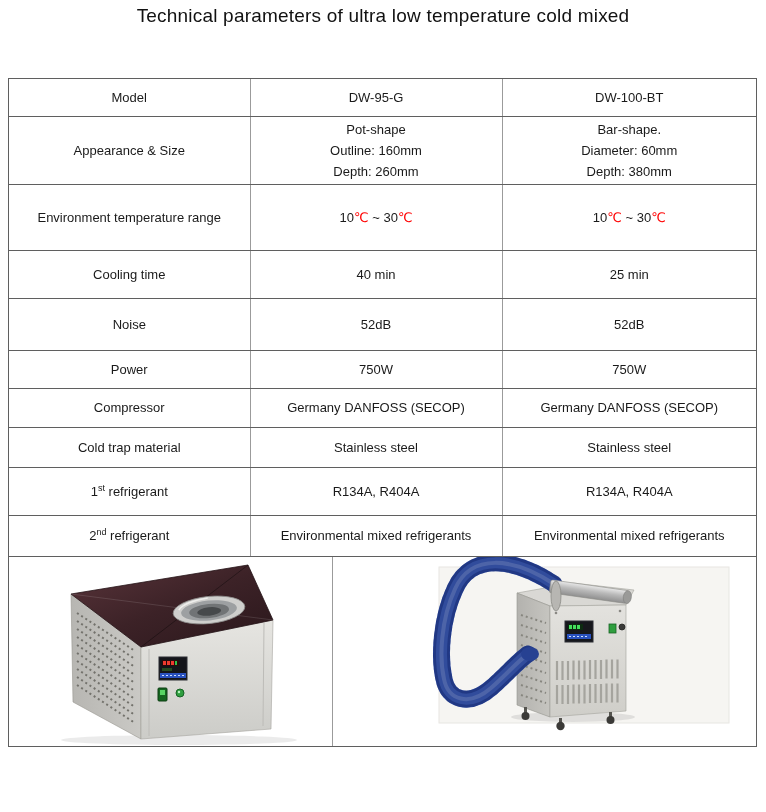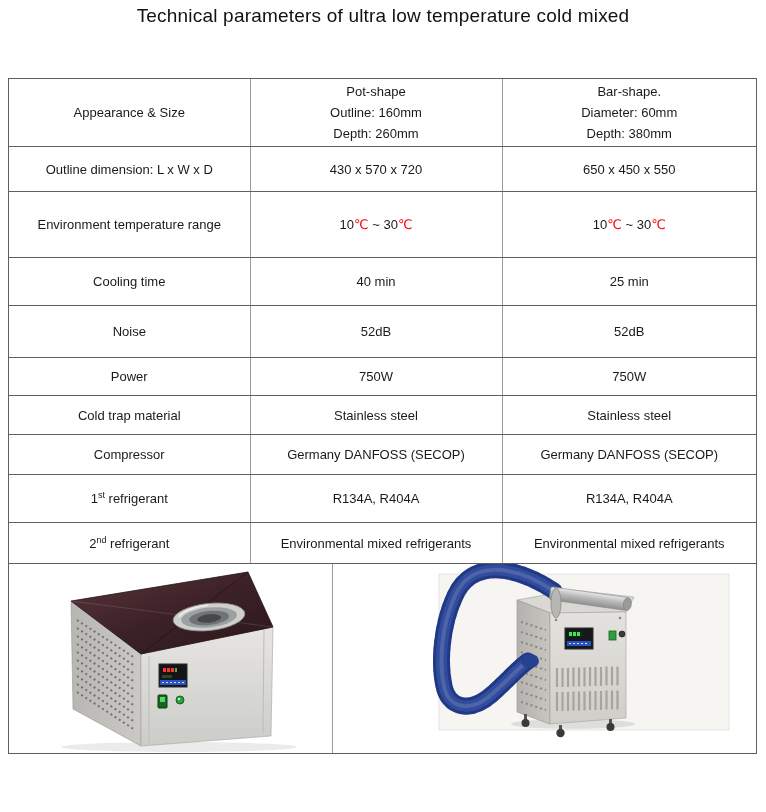--- a/index.html
+++ b/index.html
@@ -54,66 +54,66 @@
 
 <div class="tablewrap">
   <table class="spec">
     <colgroup>
         <col class="c0">
         <col class="c1">
         <col class="c2">
       </colgroup>
     <tbody>
       <tr>
+        <td>Model</td>
+        <td>DW-95-G</td>
+        <td>DW-100-BT</td>
+      </tr>
+      <tr>
         <td>Appearance &amp; Size</td>
         <td>
           <div class="mline">Pot-shape</div>
           <div class="mline">Outline: 160mm</div>
           <div class="mline">Depth: 260mm</div>
         </td>
         <td>
           <div class="mline">Bar-shape.</div>
           <div class="mline">Diameter: 60mm</div>
           <div class="mline">Depth: 380mm</div>
         </td>
       </tr>
       <tr>
-        <td>Outline dimension: L x W x D</td>
-        <td>430 x 570 x 720</td>
-        <td>650 x 450 x 550</td>
-      </tr>
-      <tr>
         <td>Environment temperature range</td>
         <td><span>10</span><span class="red">℃</span><span> ~ </span><span>30</span><span class="red">℃</span></td>
         <td><span>10</span><span class="red">℃</span><span> ~ </span><span>30</span><span class="red">℃</span></td>
       </tr>
       <tr>
         <td>Cooling time</td>
         <td>40 min</td>
         <td>25 min</td>
       </tr>
       <tr>
         <td>Noise</td>
         <td>52dB</td>
         <td>52dB</td>
       </tr>
       <tr>
         <td>Power</td>
         <td>750W</td>
         <td>750W</td>
       </tr>
       <tr>
+        <td>Compressor</td>
+        <td>Germany DANFOSS (SECOP)</td>
+        <td>Germany DANFOSS (SECOP)</td>
+      </tr>
+      <tr>
         <td>Cold trap material</td>
         <td>Stainless steel</td>
         <td>Stainless steel</td>
-      </tr>
-      <tr>
-        <td>Compressor</td>
-        <td>Germany DANFOSS (SECOP)</td>
-        <td>Germany DANFOSS (SECOP)</td>
       </tr>
       <tr>
         <td><span>1</span><sup>st</sup><span> refrigerant</span></td>
         <td>R134A, R404A</td>
         <td>R134A, R404A</td>
       </tr>
       <tr>
         <td><span>2</span><sup>nd</sup><span> refrigerant</span></td>
         <td>Environmental mixed refrigerants</td>
         <td>Environmental mixed refrigerants</td>

